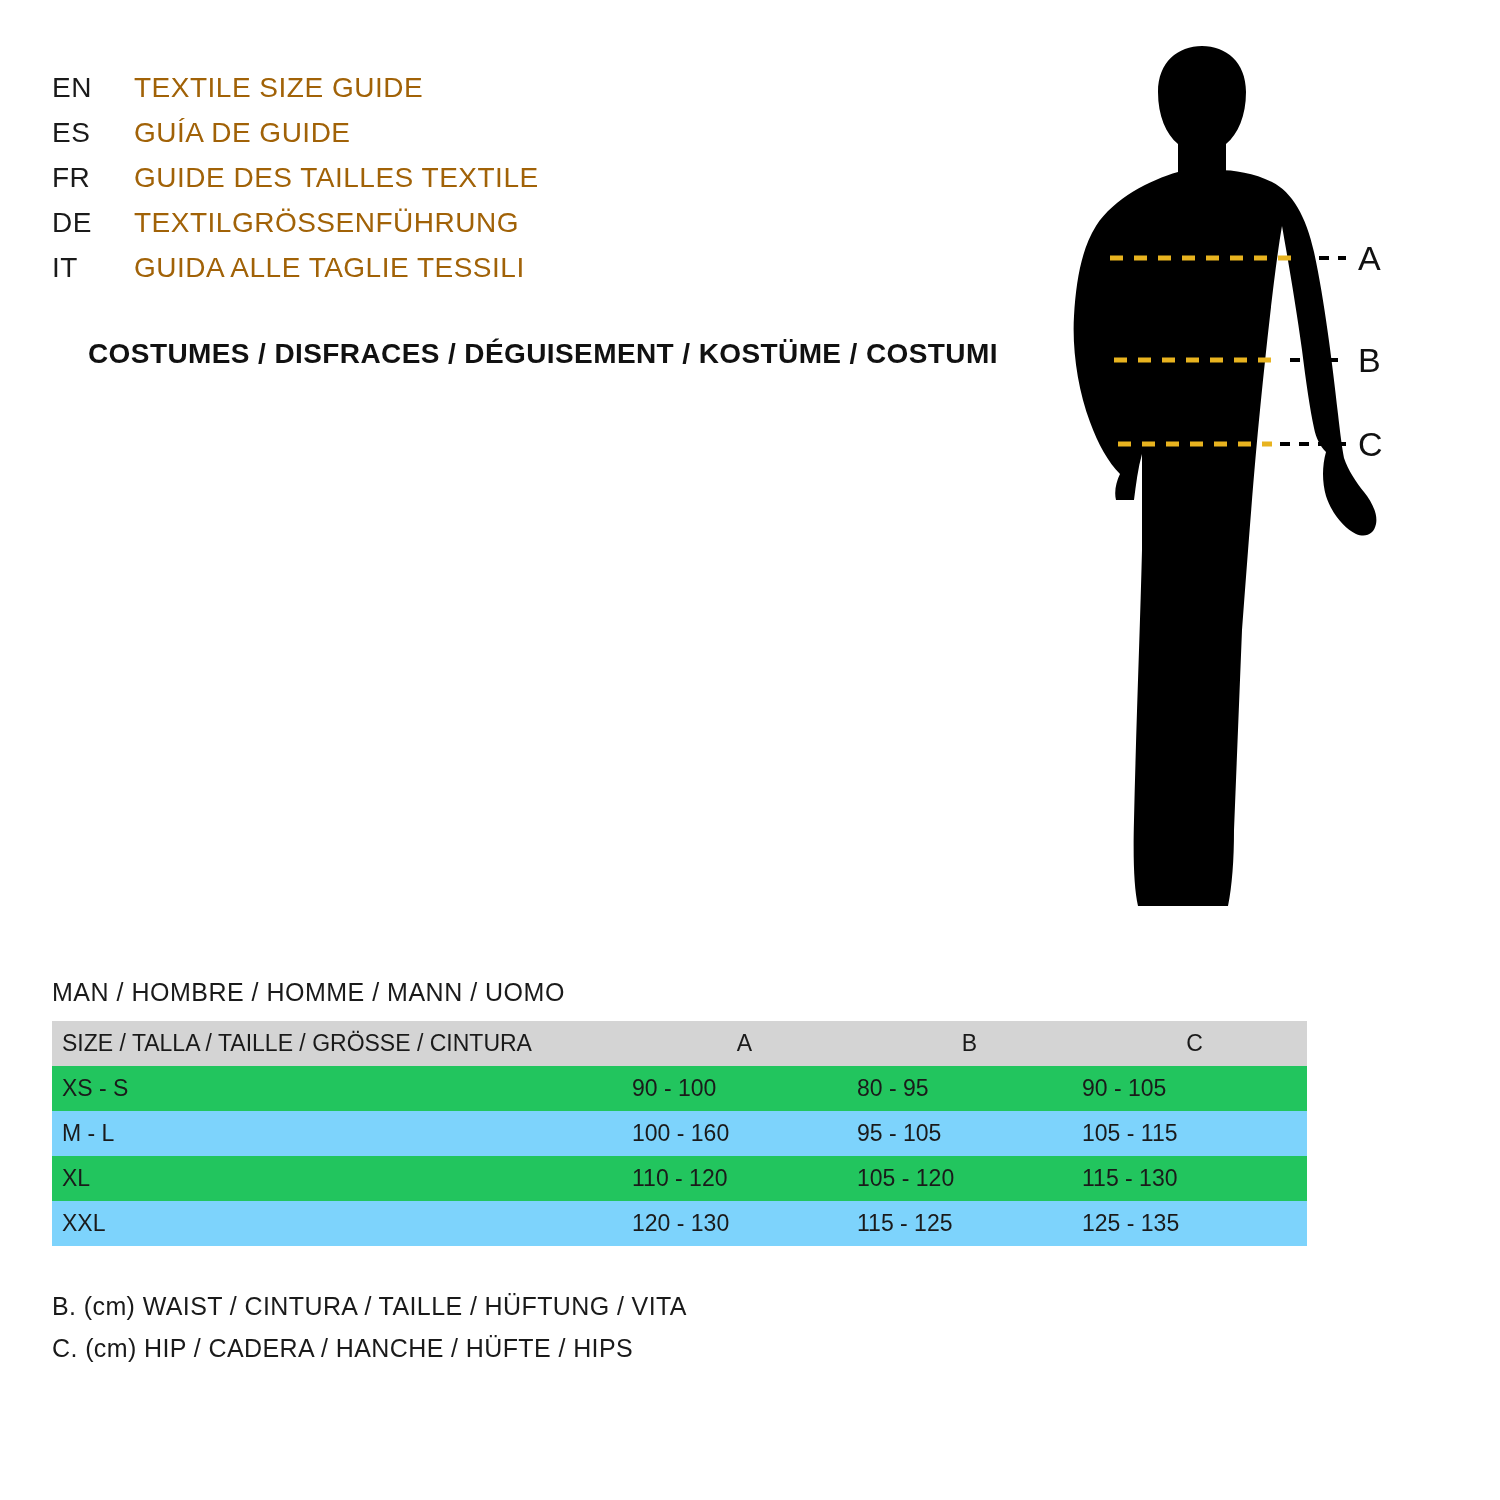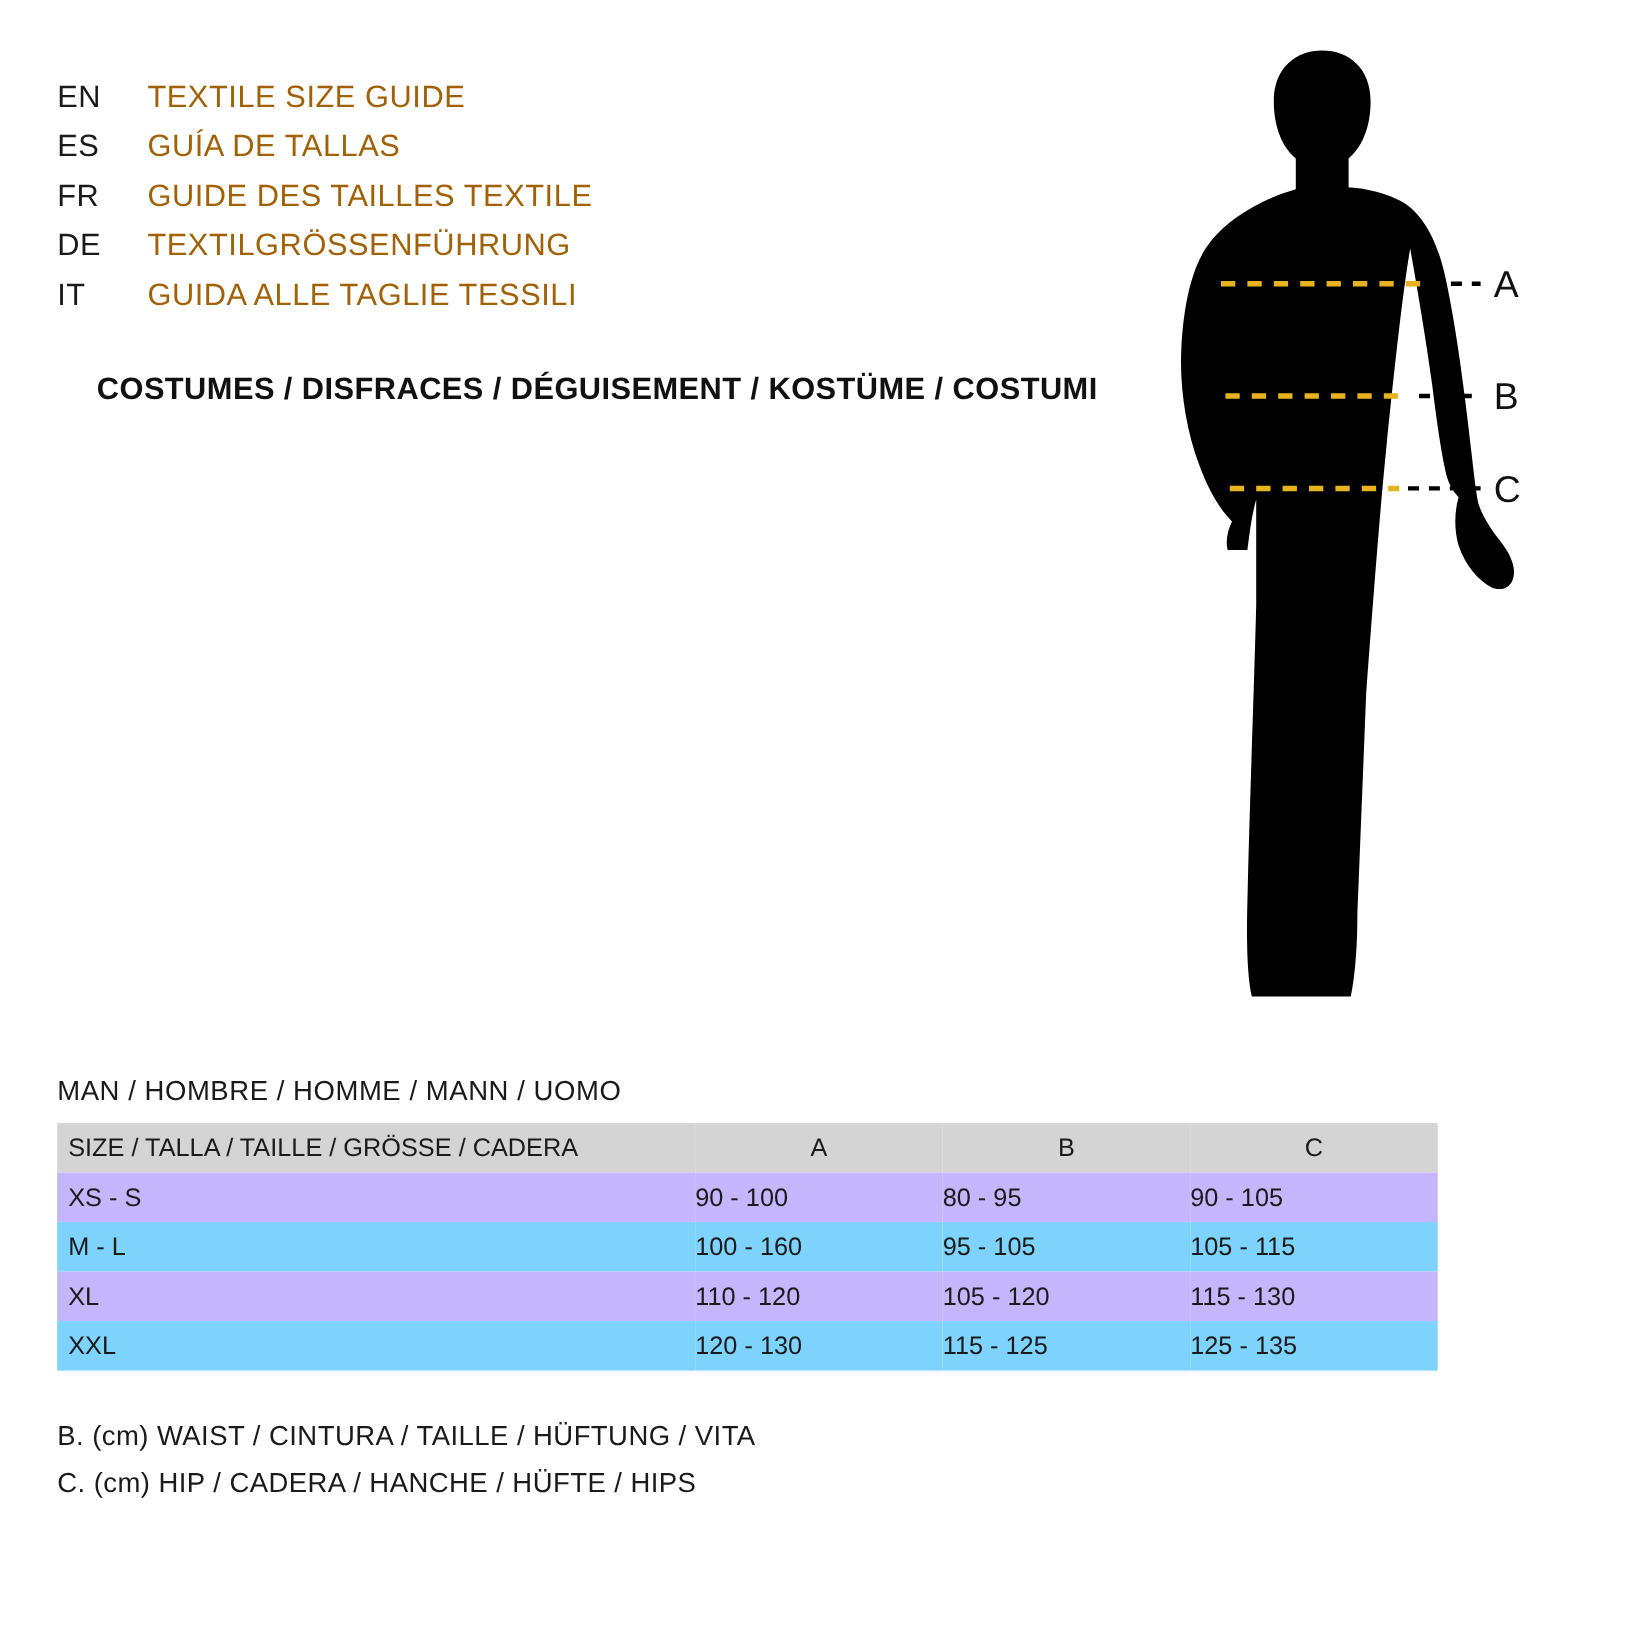--- a/index.html
+++ b/index.html
@@ -102,21 +102,21 @@
     text-align: left;
     padding-left: 10px;
   }
   table.size-table tbody td.col {
     text-align: left;
   }
   table.size-table tbody tr.alt {
     background: #7dd3fc;
   }
   table.size-table tbody tr.plain {
-    background: #c4b5fd;
+    background: #22c55e;
   }
   col.c-size { width: 580px; }
   col.c-a { width: 225px; }
   col.c-b { width: 225px; }
   col.c-c { width: 225px; }
 
   
   .legend {
     position: absolute;
     left: 52px;
@@ -134,21 +134,21 @@
 </head>
 <body>
 
 <div class="lang-block">
   <div class="lang-row">
     <span class="lang-code">EN</span>
     <span class="lang-text">TEXTILE SIZE GUIDE</span>
   </div>
   <div class="lang-row">
     <span class="lang-code">ES</span>
-    <span class="lang-text">GUÍA DE TALLAS</span>
+    <span class="lang-text">GUÍA DE GUIDE</span>
   </div>
   <div class="lang-row">
     <span class="lang-code">FR</span>
     <span class="lang-text">GUIDE DES TAILLES TEXTILE</span>
   </div>
   <div class="lang-row">
     <span class="lang-code">DE</span>
     <span class="lang-text">TEXTILGRÖSSENFÜHRUNG</span>
   </div>
   <div class="lang-row">
@@ -227,21 +227,21 @@
   <div class="table-caption">MAN / HOMBRE / HOMME / MANN / UOMO</div>
   <table class="size-table">
     <colgroup>
       <col class="c-size">
         <col class="c-a">
         <col class="c-b">
         <col class="c-c">
     </colgroup>
     <thead>
       <tr>
-        <th class="lbl">SIZE / TALLA / TAILLE / GRÖSSE / CADERA</th>
+        <th class="lbl">SIZE / TALLA / TAILLE / GRÖSSE / CINTURA</th>
         <th class="col">A</th>
         <th class="col">B</th>
         <th class="col">C</th>
       </tr>
     </thead>
     <tbody>
       <tr class="plain">
         <td class="lbl">XS - S</td>
         <td class="col">90 - 100</td>
         <td class="col">80 - 95</td>

